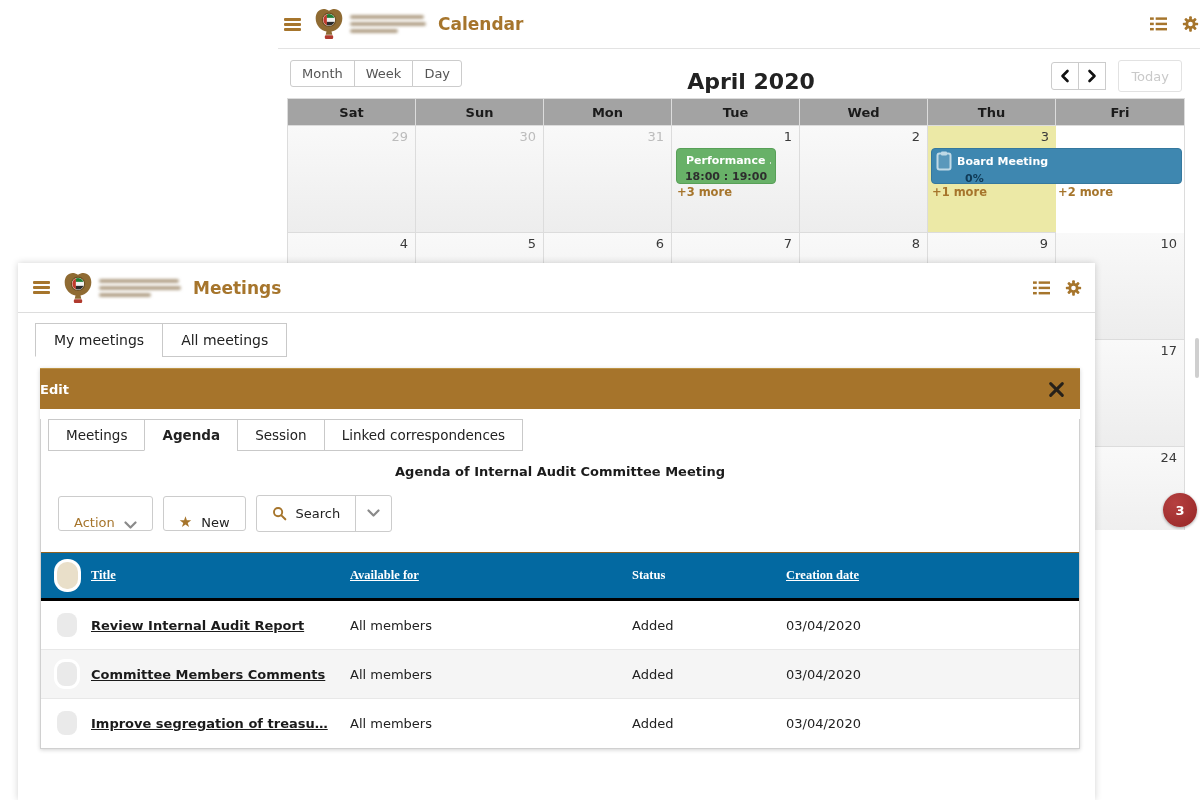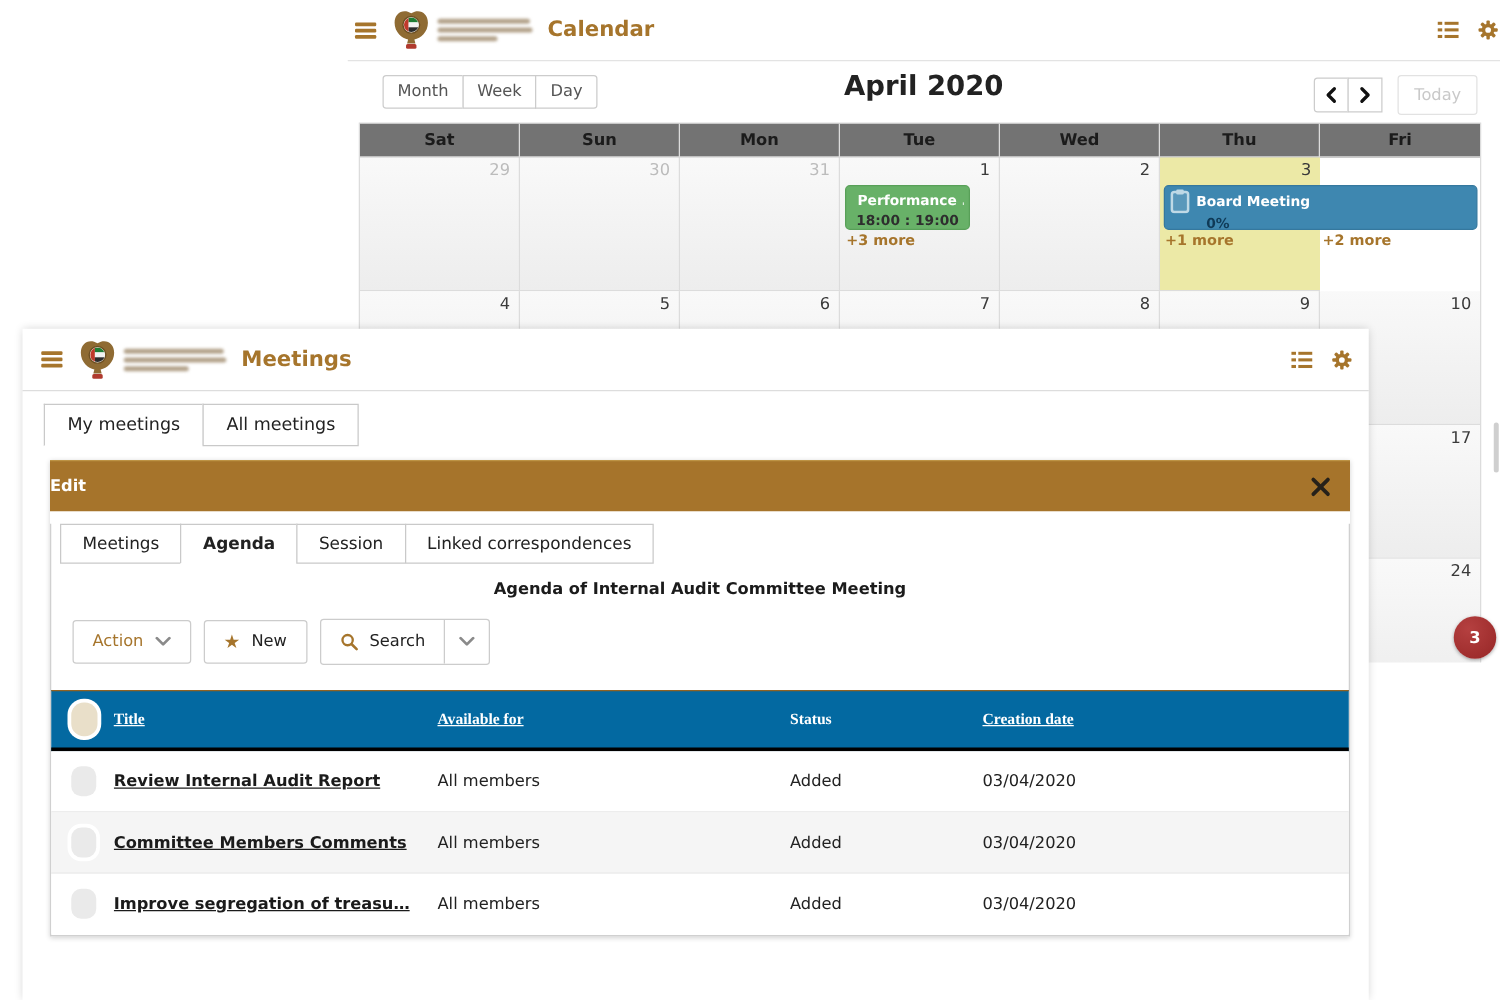--- a/index.html
+++ b/index.html
@@ -12,31 +12,31 @@
   .blurlines b{display:block;height:4px;border-radius:2px;background:#b3a28a;filter:blur(1.4px);margin:3px 0;}
   .app-title{font-weight:bold;font-size:17px;color:#A6752C;}
   .hdr-icons{position:absolute;top:50%;transform:translateY(-50%);display:flex;gap:16px;}
 
   
   .cal-window{position:absolute;left:278px;top:0;width:922px;height:530px;background:#fff;overflow:hidden;z-index:1;}
   .cal-header{position:relative;height:48px;border-bottom:1px solid #e3e3e3;display:flex;align-items:center;padding-left:6px;}
   .cal-toolbar{position:relative;height:42px;margin-top:8px;}
   .view-group{position:absolute;left:12px;top:3px;display:flex;}
   .vbtn{border:1px solid #ccc;background:#fff;color:#555;font-size:13px;padding:5px 11px;margin-left:-1px;cursor:pointer;font-family:inherit;}
-  .vbtn:first-child{border-radius:3px 0 0 3px;margin-left:16px;}
+  .vbtn:first-child{border-radius:3px 0 0 3px;margin-left:0;}
   .vbtn:last-child{border-radius:0 3px 3px 0;}
-  .period{position:absolute;left:50%;top:0;transform:translateX(-50%);font-size:22px;font-weight:bold;color:#222;margin:0;}
+  .period{position:absolute;left:50%;top:0;transform:translateX(-50%);font-size:22px;font-weight:bold;color:#222;margin:12px;}
   .cal-nav{position:absolute;right:18px;top:3px;display:flex;align-items:center;}
   .navbtn{width:28px;height:28px;border:1px solid #ccc;background:#fff;display:flex;align-items:center;justify-content:center;margin-left:-1px;cursor:pointer;}
   .navbtn:first-child{border-radius:3px 0 0 3px;margin-left:0;}
   .navbtn:last-child{border-radius:0 3px 3px 0;}
   .today-btn{margin-left:12px;height:32px;padding:0 12px;border:1px solid #e2e2e2;background:#fff;color:#c9c9c9;font-size:13px;border-radius:3px;font-family:inherit;}
   .cal-grid{position:absolute;left:9px;top:98px;width:896px;border:1px solid #dcdcdc;}
   .dow-row,.week-row{display:grid;grid-template-columns:repeat(7,128px);}
-  .dow{height:26px;border-right:1px solid #dcdcdc;border-bottom:1px solid #dcdcdc;background:#737373;
+  .dow{height:26px;border-right:1px solid #dcdcdc;border-bottom:1px solid #dcdcdc;background:#a3a3a3;
        font-size:13px;font-weight:bold;color:#1b1b1b;display:flex;align-items:center;justify-content:center;}
   .dow:last-child,.cell:last-child{border-right:none;}
   .cell{height:106px;border-right:1px solid #dcdcdc;border-bottom:1px solid #dcdcdc;
         background:linear-gradient(180deg,#f9f9f9 0%,#ededed 100%);}
   .week-row:last-child .cell{border-bottom:none;}
   .dnum{display:block;text-align:right;padding:3px 7px 0 0;font-size:13px;color:#3a3a3a;}
   .cell.dim .dnum{color:#bcbcbc;}
   .cell.today{background:#ECE9A6;}
   .ev{position:absolute;height:36px;border-radius:4px;box-sizing:border-box;padding:2px 4px;cursor:pointer;}
   .ev-green{left:388px;top:49px;width:100px;background:#68B168;border:1px solid #58a058;}
@@ -64,21 +64,21 @@
   .modal-head{height:40px;background:#A6742B;border-top:1px solid #bd9345;display:flex;align-items:center;justify-content:flex-start;position:relative;}
   .modal-title{color:#fff;font-weight:bold;font-size:13px;}
   .modal-close{position:absolute;right:13px;top:9px;width:22px;height:22px;display:flex;align-items:center;justify-content:center;cursor:pointer;background:none;border:none;padding:0;}
   .modal-body{background:#fff;border:1px solid #d0d0d0;border-top:none;padding-bottom:1px;}
   .mtabbar{display:flex;margin:10px 0 0 7px;}
   .mtab{border:1px solid #c9c9c9;background:#fff;font-size:13.5px;color:#222;padding:7px 17px;margin-left:-1px;cursor:pointer;}
   .mtab:first-child{margin-left:0;}
   .mtab.active{font-weight:bold;border-bottom-color:#fff;}
   .modal-heading{text-align:center;font-size:13px;font-weight:bold;color:#1b1b1b;margin-top:13px;}
   .toolbar{display:flex;align-items:center;gap:10px;margin:16px 0 0 17px;}
-  .btn{display:inline-flex;align-items:center;gap:9px;height:35px;border:1px solid #ccc;border-radius:3px;
+  .btn{display:inline-flex;align-items:flex-end;gap:9px;height:35px;border:1px solid #ccc;border-radius:3px;
        background:#fff;padding:0 15px;font-size:13px;color:#222;cursor:pointer;font-family:inherit;}
   .btn .lbl-accent{color:#A6752C;}
   .split{display:inline-flex;height:35px;border:1px solid #ccc;border-radius:3px;background:#fff;overflow:hidden;justify-content:space-between;}
   .split .seg{display:inline-flex;align-items:center;gap:9px;padding:0 15px;font-size:13px;color:#222;cursor:pointer;}
   .split .seg.caret{border-left:1px solid #ccc;padding:0 11px;}
   .star{color:#A6752C;font-size:15px;line-height:1;}
 
   .agenda-table{margin-top:20px;}
   .thead,.trow{display:grid;grid-template-columns:50px 259px 282px 154px 1fr;align-items:center;}
   .thead{height:45px;background:#0369a1;border-top:1px solid #8f6222;border-bottom:3px solid #000000;font-family:Liberation Serif, serif;}

